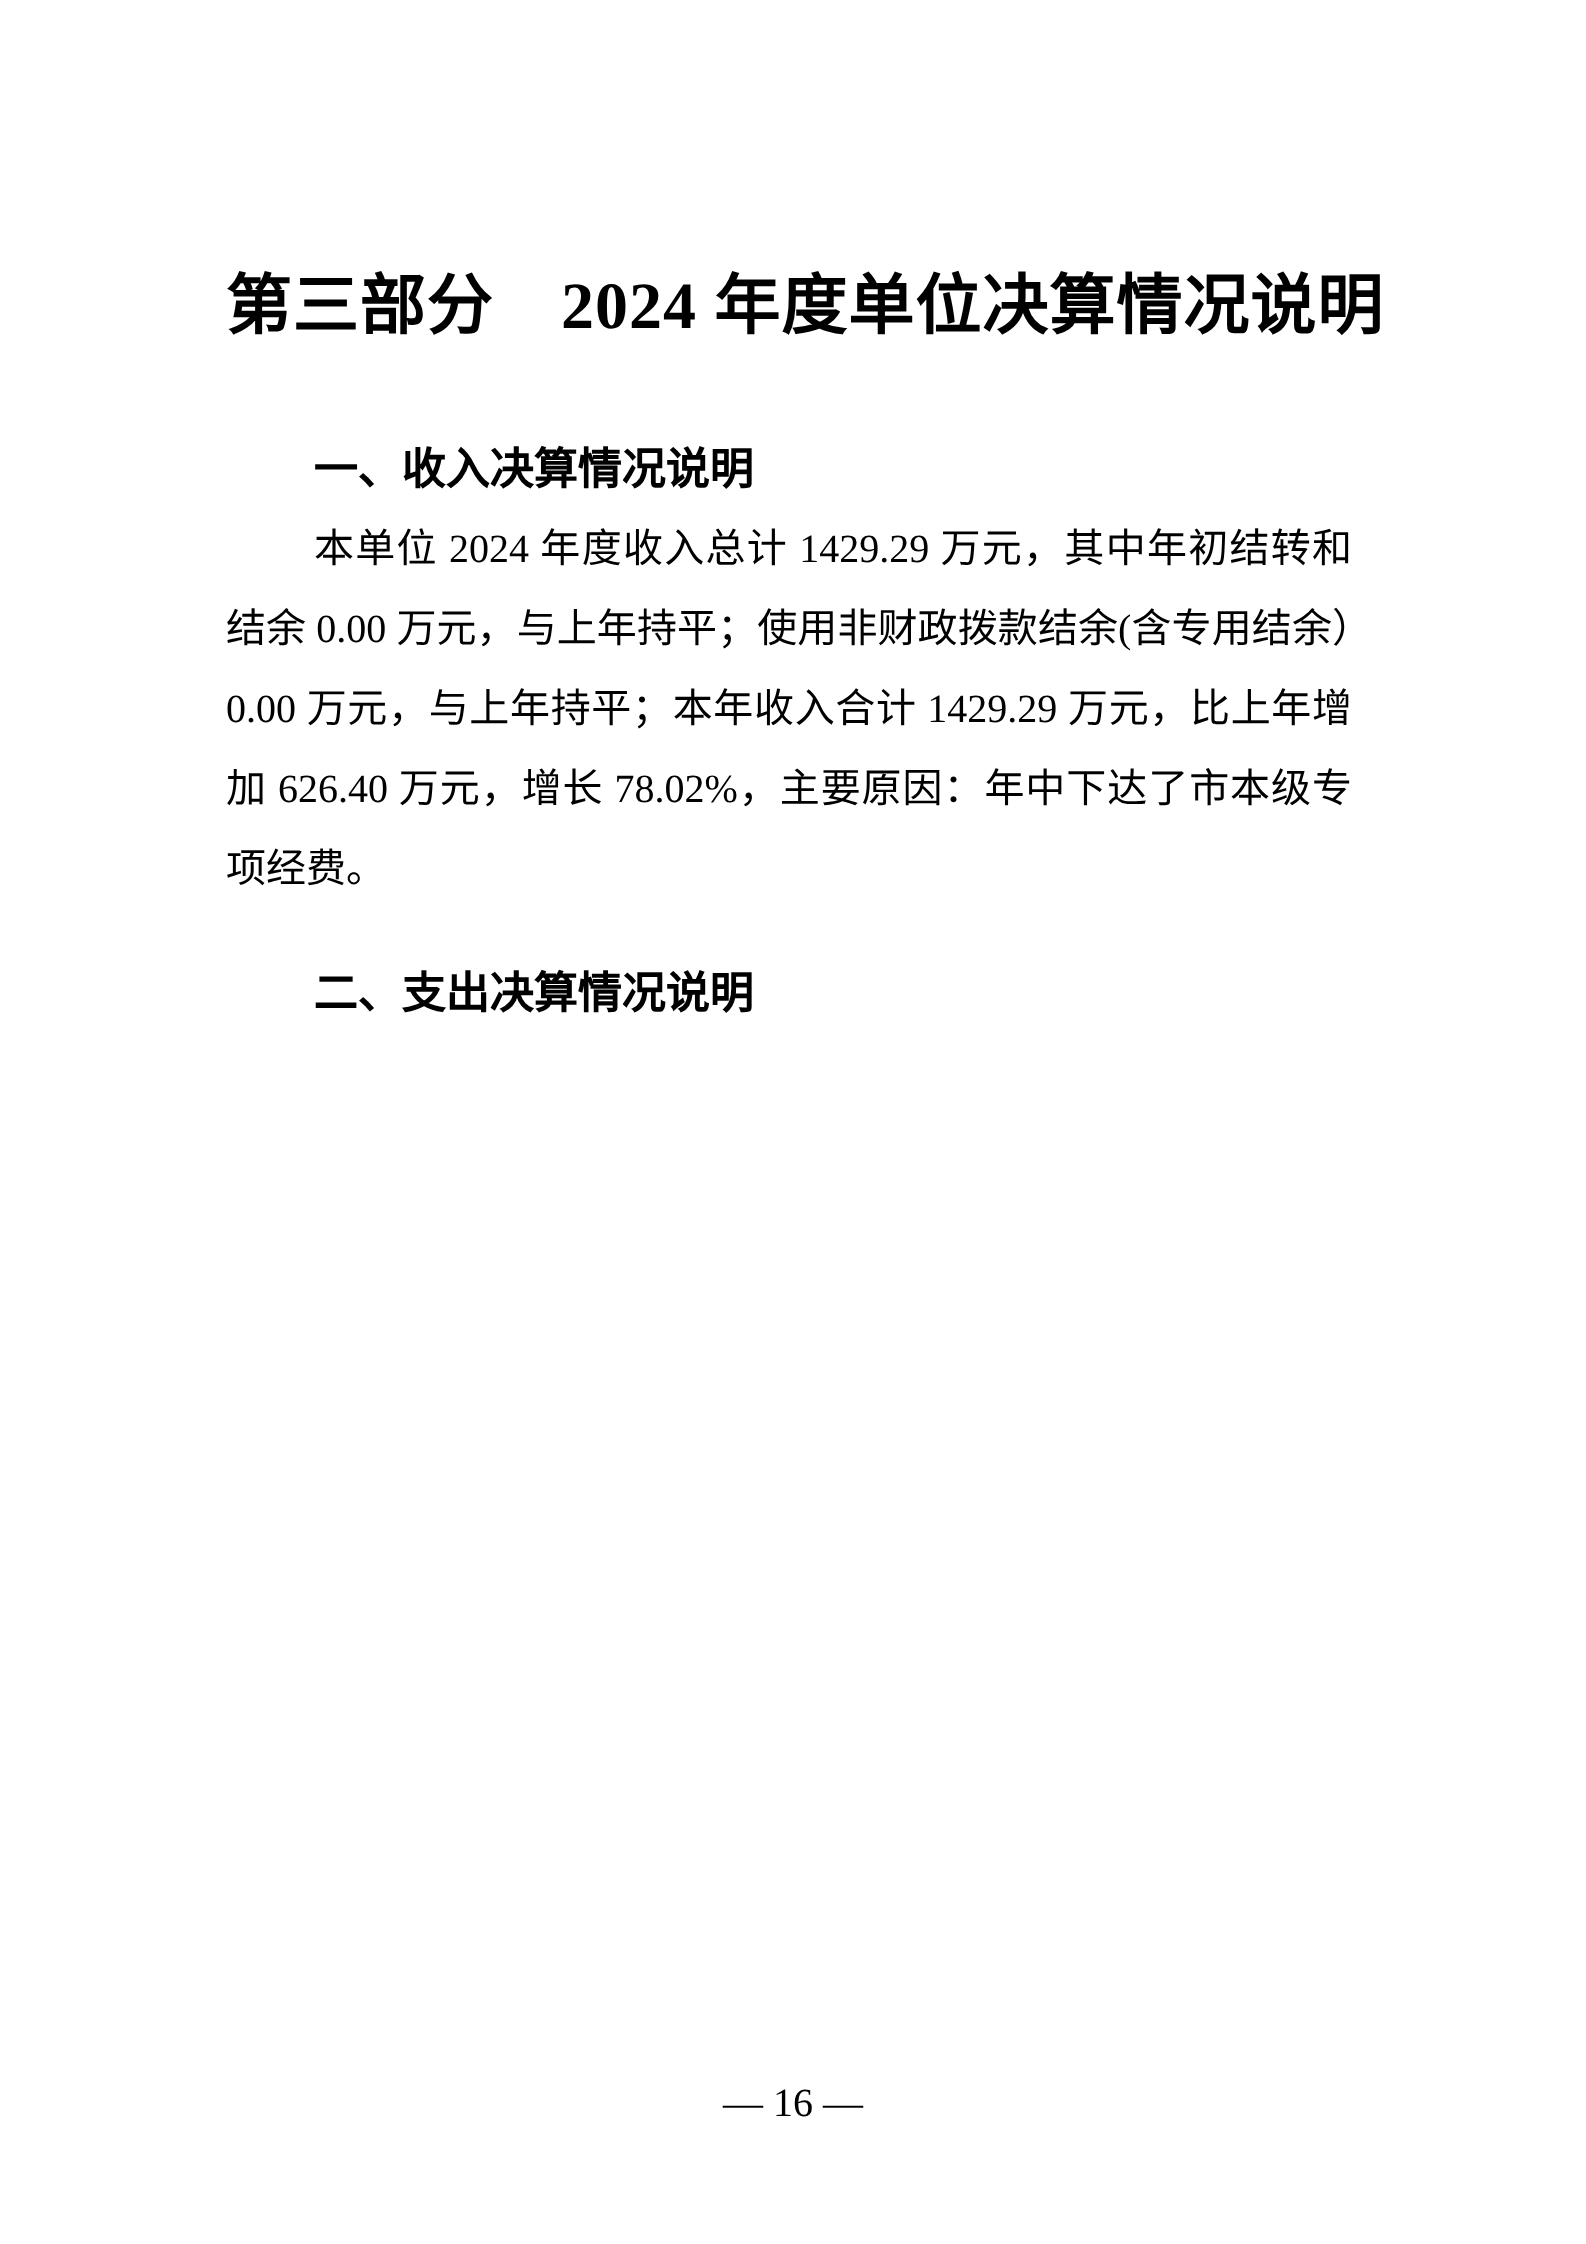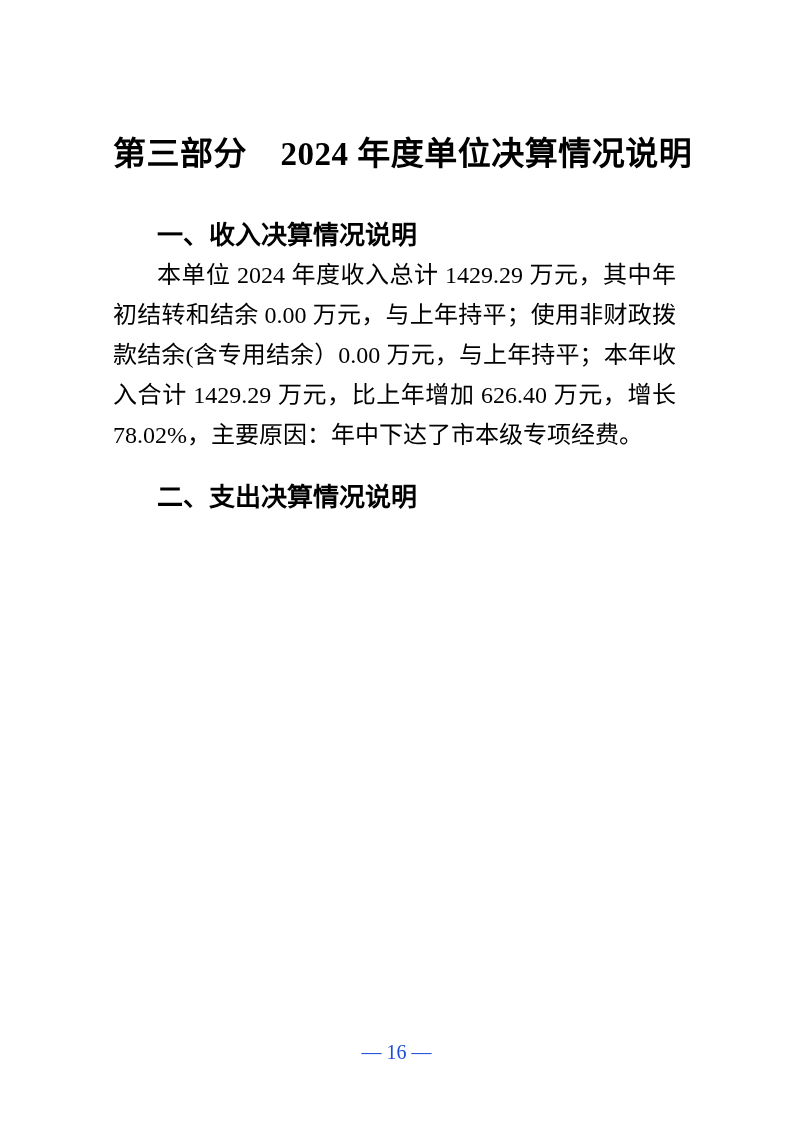--- a/index.html
+++ b/index.html
@@ -28,50 +28,50 @@
     font-size: 33px;
     line-height: 47px;
     font-weight: bold;
     text-align: left;
     letter-spacing: 0.5px;
     font-family: "Liberation Serif", "DejaVu Serif", serif;
     white-space: nowrap;
   }
   .sec-heading {
     margin: 37px 0 0 0;
-    font-size: 26px;
+    font-size: 22px;
     line-height: 40px;
     font-weight: bold;
     text-indent: 44px;
     font-family: "Liberation Sans", "DejaVu Sans", sans-serif;
   }
   .sec-heading.second {
     margin-top: 22px;
   }
   .body-para {
     margin: 0;
-    font-size: 24px;
+    font-size: 20px;
     line-height: 40px;
     text-align: justify;
     text-indent: 44px;
     font-family: "Liberation Serif", "DejaVu Serif", serif;
   }
   .body-para.shift {
     margin-top: 6px;
   }
   .page-footer {
     position: absolute;
     left: 0;
     top: 1035px;
     width: 793px;
     text-align: center;
     font-size: 20px;
     line-height: 34px;
     font-family: "Liberation Serif", "DejaVu Serif", serif;
-    color: #1d4ed8;
+    color: #000000;
   }
 </style>
 </head>
 <body>
 
 <div class="page">
   <div class="content">
     <h1 class="doc-title">第三部分　2024 年度单位决算情况说明</h1>
 
     <section>

